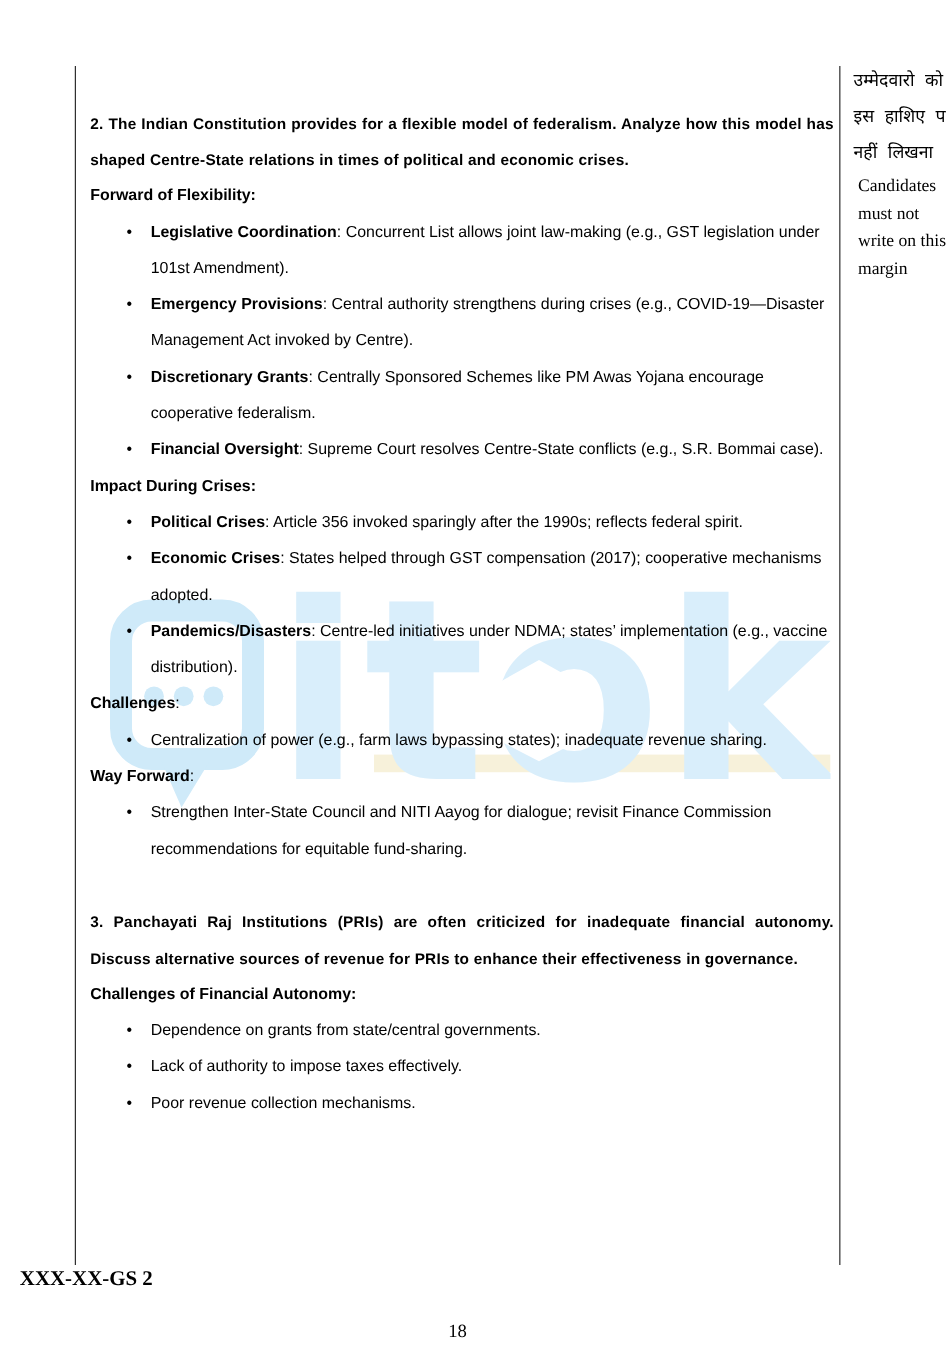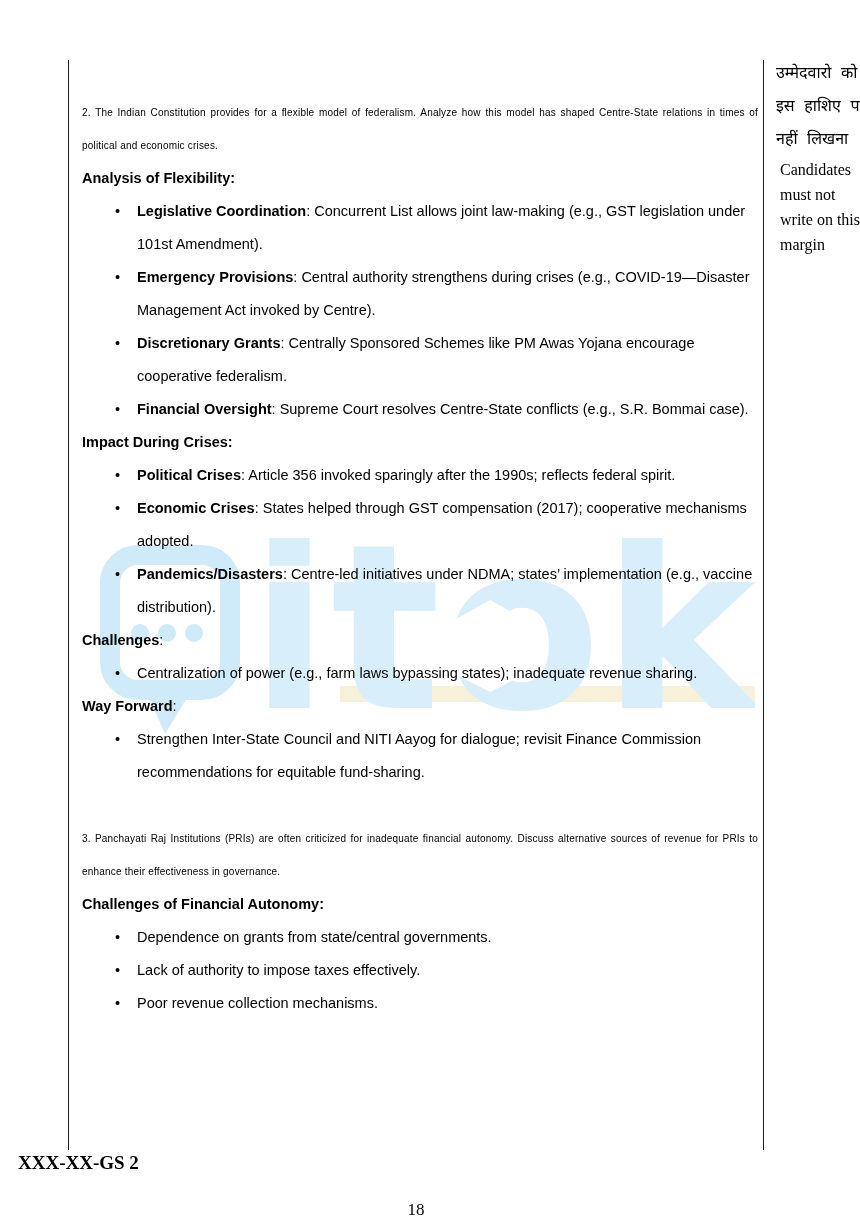--- a/index.html
+++ b/index.html
@@ -13,21 +13,21 @@
   .rule-left{left:68px;}
   .rule-right{left:763px;}
   
   .watermark{position:absolute;left:95px;top:538px;z-index:0;}
   
   .content{
     position:absolute;left:82px;top:96px;width:676px;z-index:2;
     font-size:14.5px;line-height:33px;
   }
   .content p{margin:0;}
-  .question{font-weight:normal;font-size:10px;text-align:justify;letter-spacing:.2px;}
+  .question{font-weight:bold;font-size:14px;text-align:justify;letter-spacing:.2px;}
   .heading{font-weight:bold;}
   .heading .colon{font-weight:normal;}
   .bullet{position:relative;padding-left:55px;}
   .bullet .dot{position:absolute;left:33px;top:0;}
   .bullet .term{font-weight:bold;}
   .spacer{height:33px;}
   
   .margin-note{position:absolute;left:776px;top:58px;width:82px;z-index:2;}
   .hindi-line{font-family:Liberation Mono, monospace;font-size:16px;line-height:33px;white-space:nowrap;}
   .eng-line{font-family:"Liberation Serif",serif;font-size:16px;line-height:25px;padding-left:4px;white-space:nowrap;}
@@ -57,21 +57,21 @@
     <text x="155" y="170" font-size="230" class="wm-text" fill="#d9eefb">itok</text>
     <path d="M395 62 L438 86 L438 132 L395 154 L352 132 L352 86 Z" fill="#ffffff"></path>
   </svg>
 
   <div class="rule rule-left"></div>
   <div class="rule rule-right"></div>
 
   <div class="content">
 
     <p class="question">2. The Indian Constitution provides for a flexible model of federalism. Analyze how this model has shaped Centre-State relations in times of political and economic crises.</p>
-    <p class="heading">Analysis of Flexibility:</p>
+    <p class="heading">Forward of Flexibility:</p>
 
     <div class="bullet">
       <span class="dot">•</span>
       <span class="term">Legislative Coordination</span><span>: Concurrent List allows joint law-making (e.g., GST legislation under 101st Amendment).</span>
     </div>
     <div class="bullet">
       <span class="dot">•</span>
       <span class="term">Emergency Provisions</span><span>: Central authority strengthens during crises (e.g., COVID-19—Disaster Management Act invoked by Centre).</span>
     </div>
     <div class="bullet">

